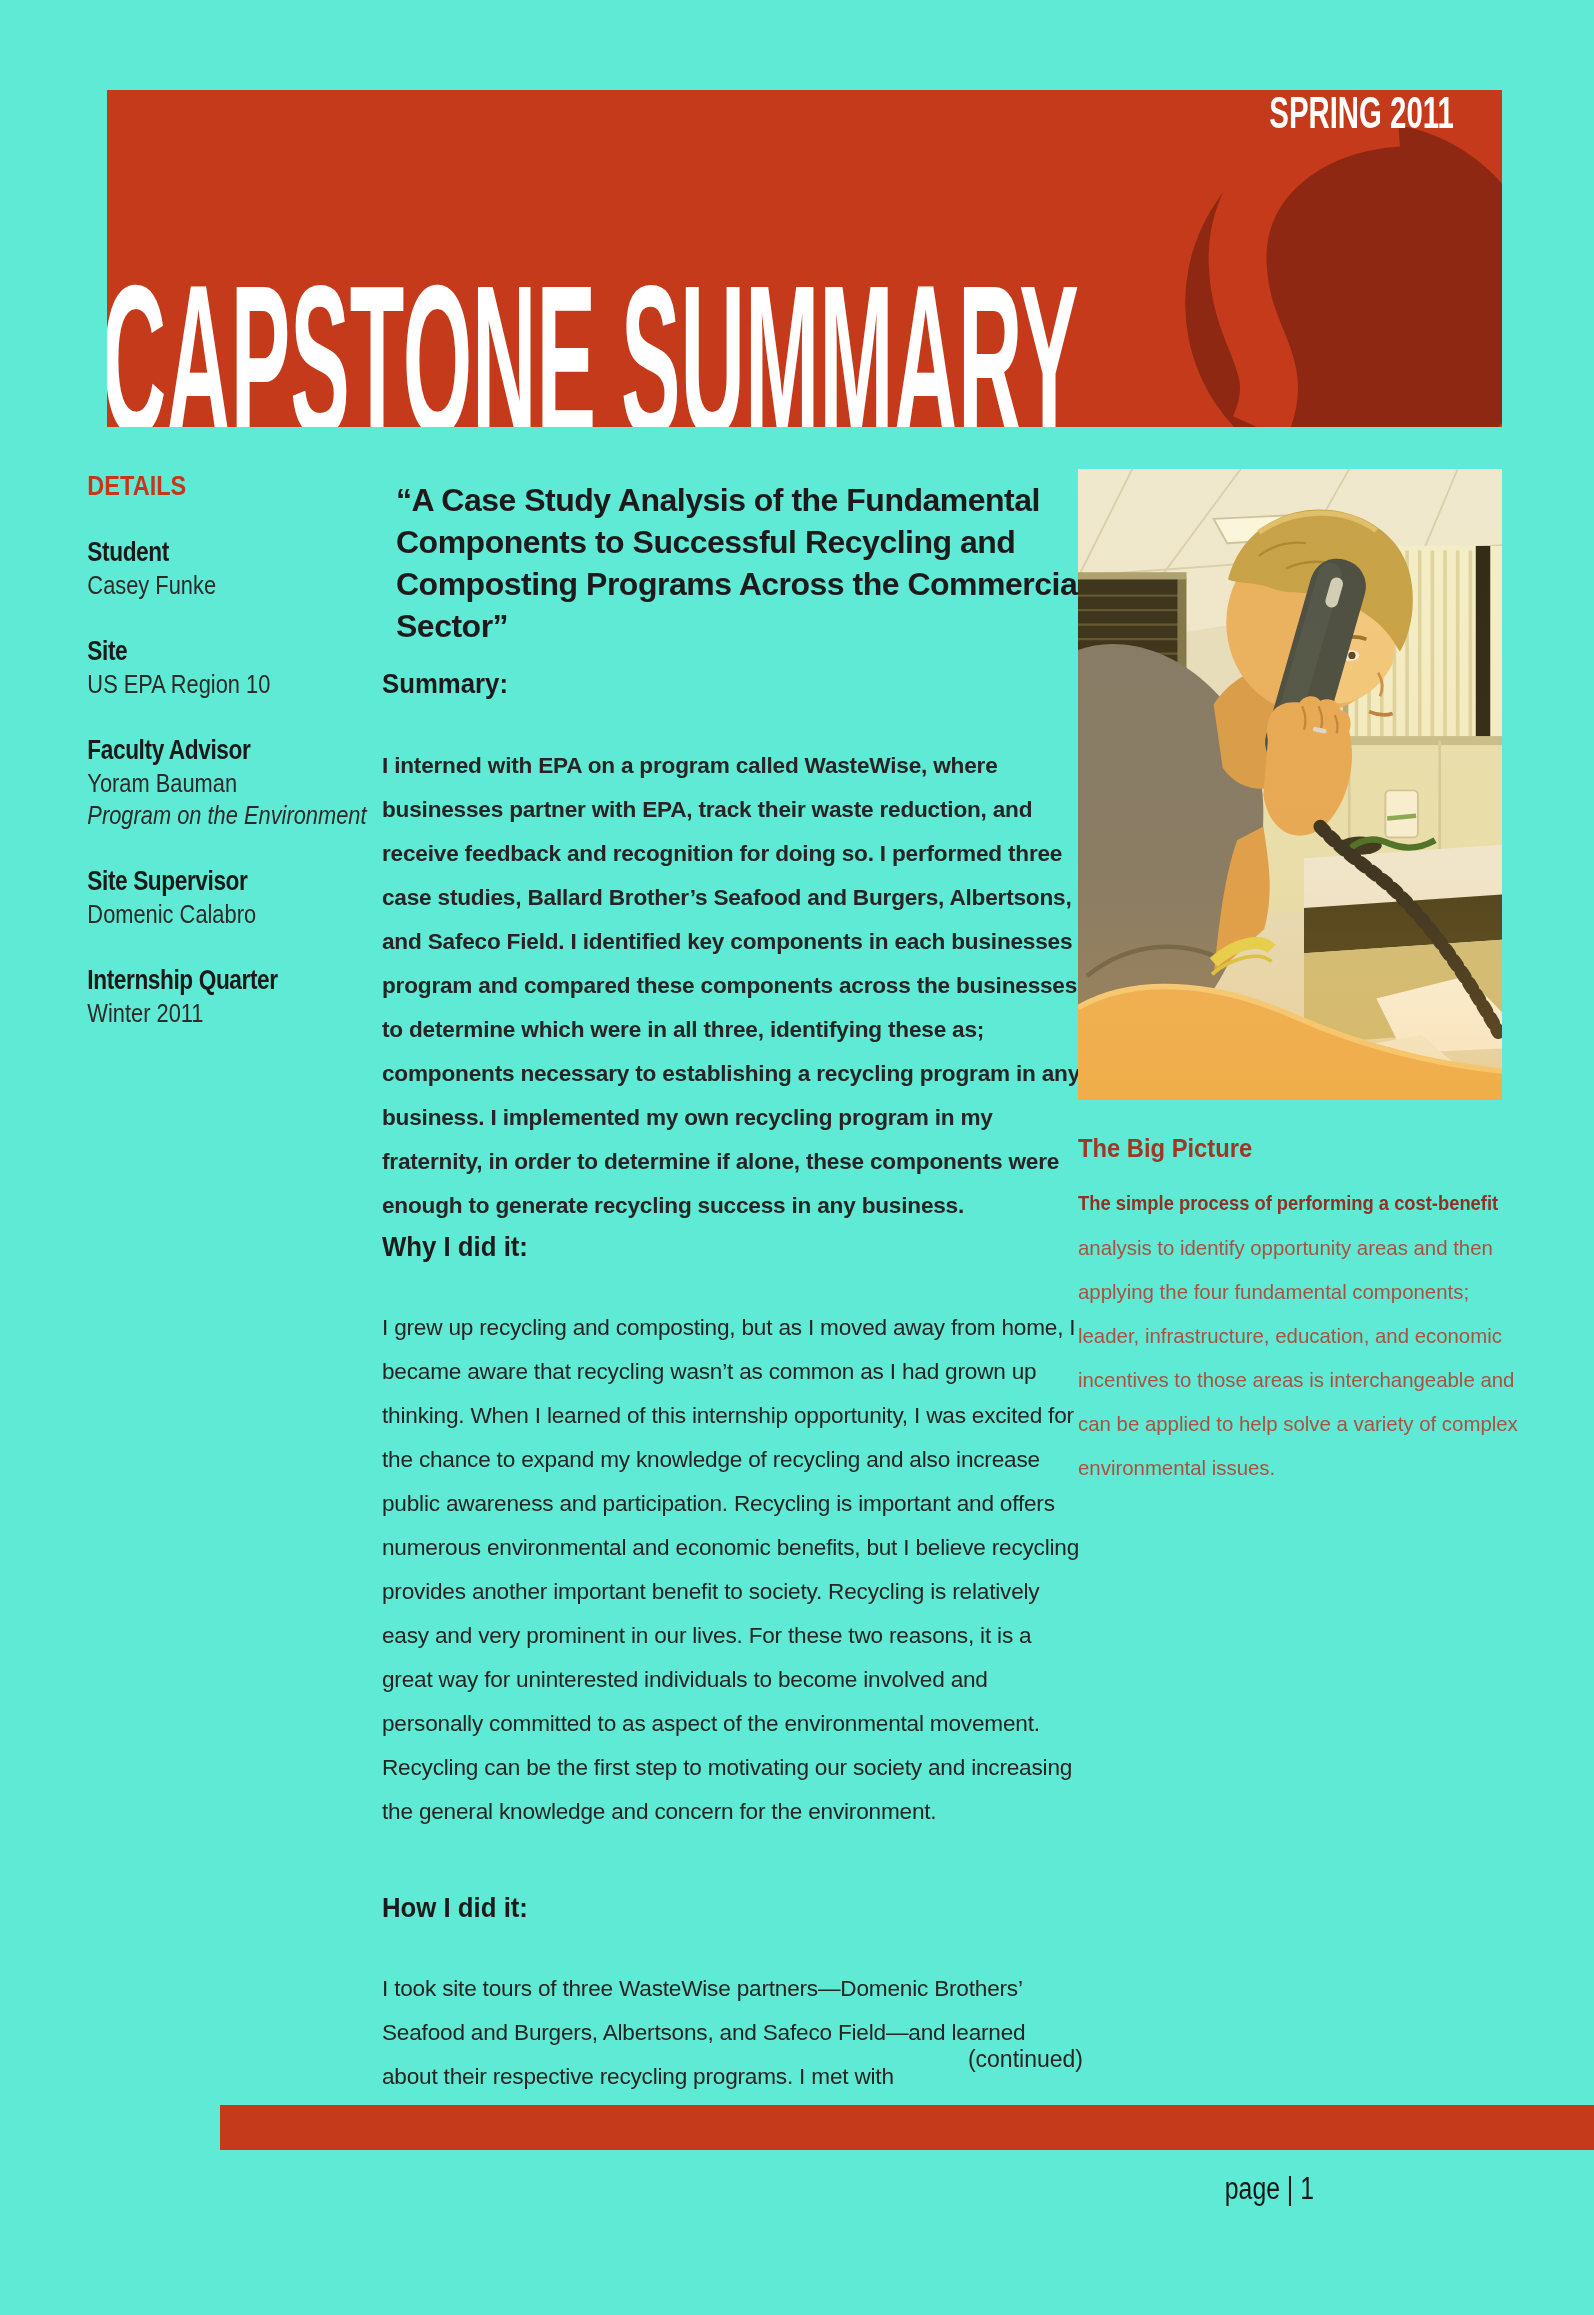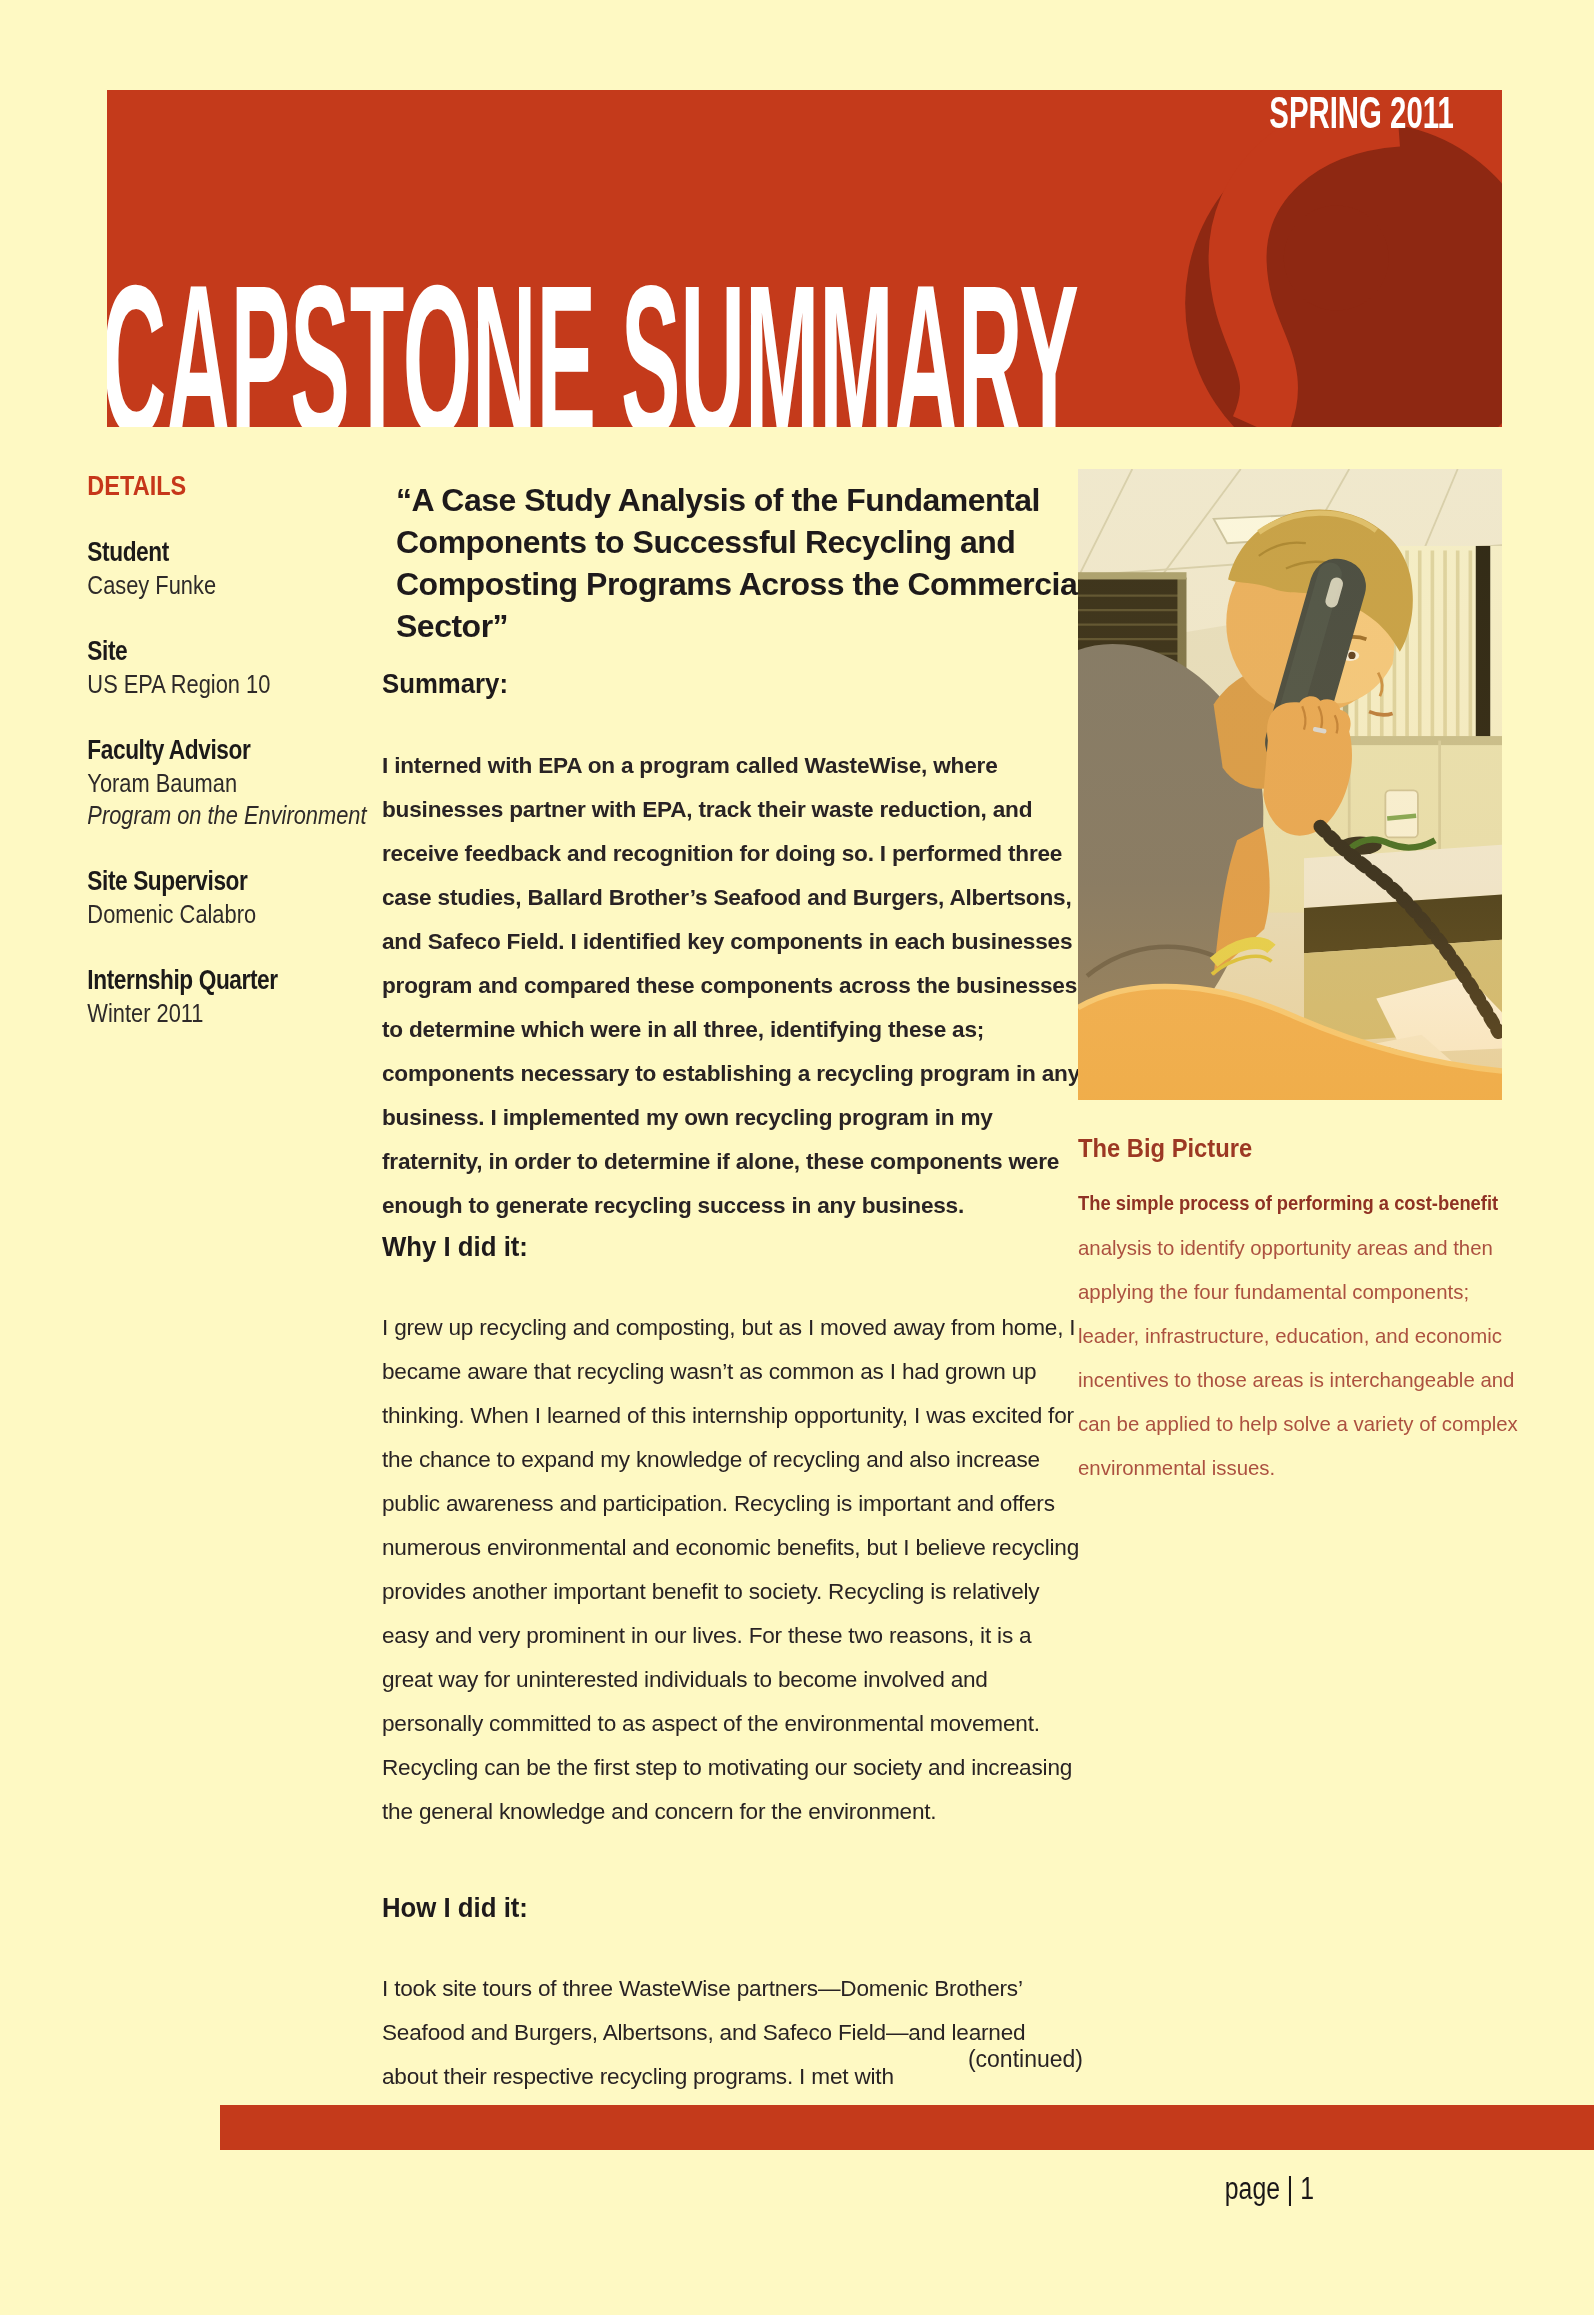--- a/index.html
+++ b/index.html
@@ -1,16 +1,16 @@
 <!DOCTYPE html>
 <html style="font-size:14.5px"><head>
 <meta charset="utf-8">
 <style>
   html,body{margin:0;padding:0;background:#ffffff;}
-  .page{position:relative;width:1595px;height:2316px;background:#fef9c3;overflow:hidden;
+  .page{position:relative;width:1595px;height:2316px;background:#5eead4;overflow:hidden;
         font-family:"Liberation Sans", sans-serif;color:#231F20;}
 
   
   .banner{position:absolute;left:107px;top:90px;width:1395px;height:337px;background:#C43A1B;overflow:hidden;}
   .swirl{position:absolute;left:1051px;top:-3.6px;width:353px;height:344px;}
   .spring{position:absolute;top:-1.8px;right:45px;width:190px;height:45px;}
   .spring text{fill:#ffffff;font-family:"Liberation Sans",sans-serif;font-weight:bold;}
   .capstone{position:absolute;left:-7.2px;bottom:-20px;width:995px;height:172px;}
   .capstone text{fill:#ffffff;font-family:"Liberation Sans",sans-serif;font-weight:bold;}
 

